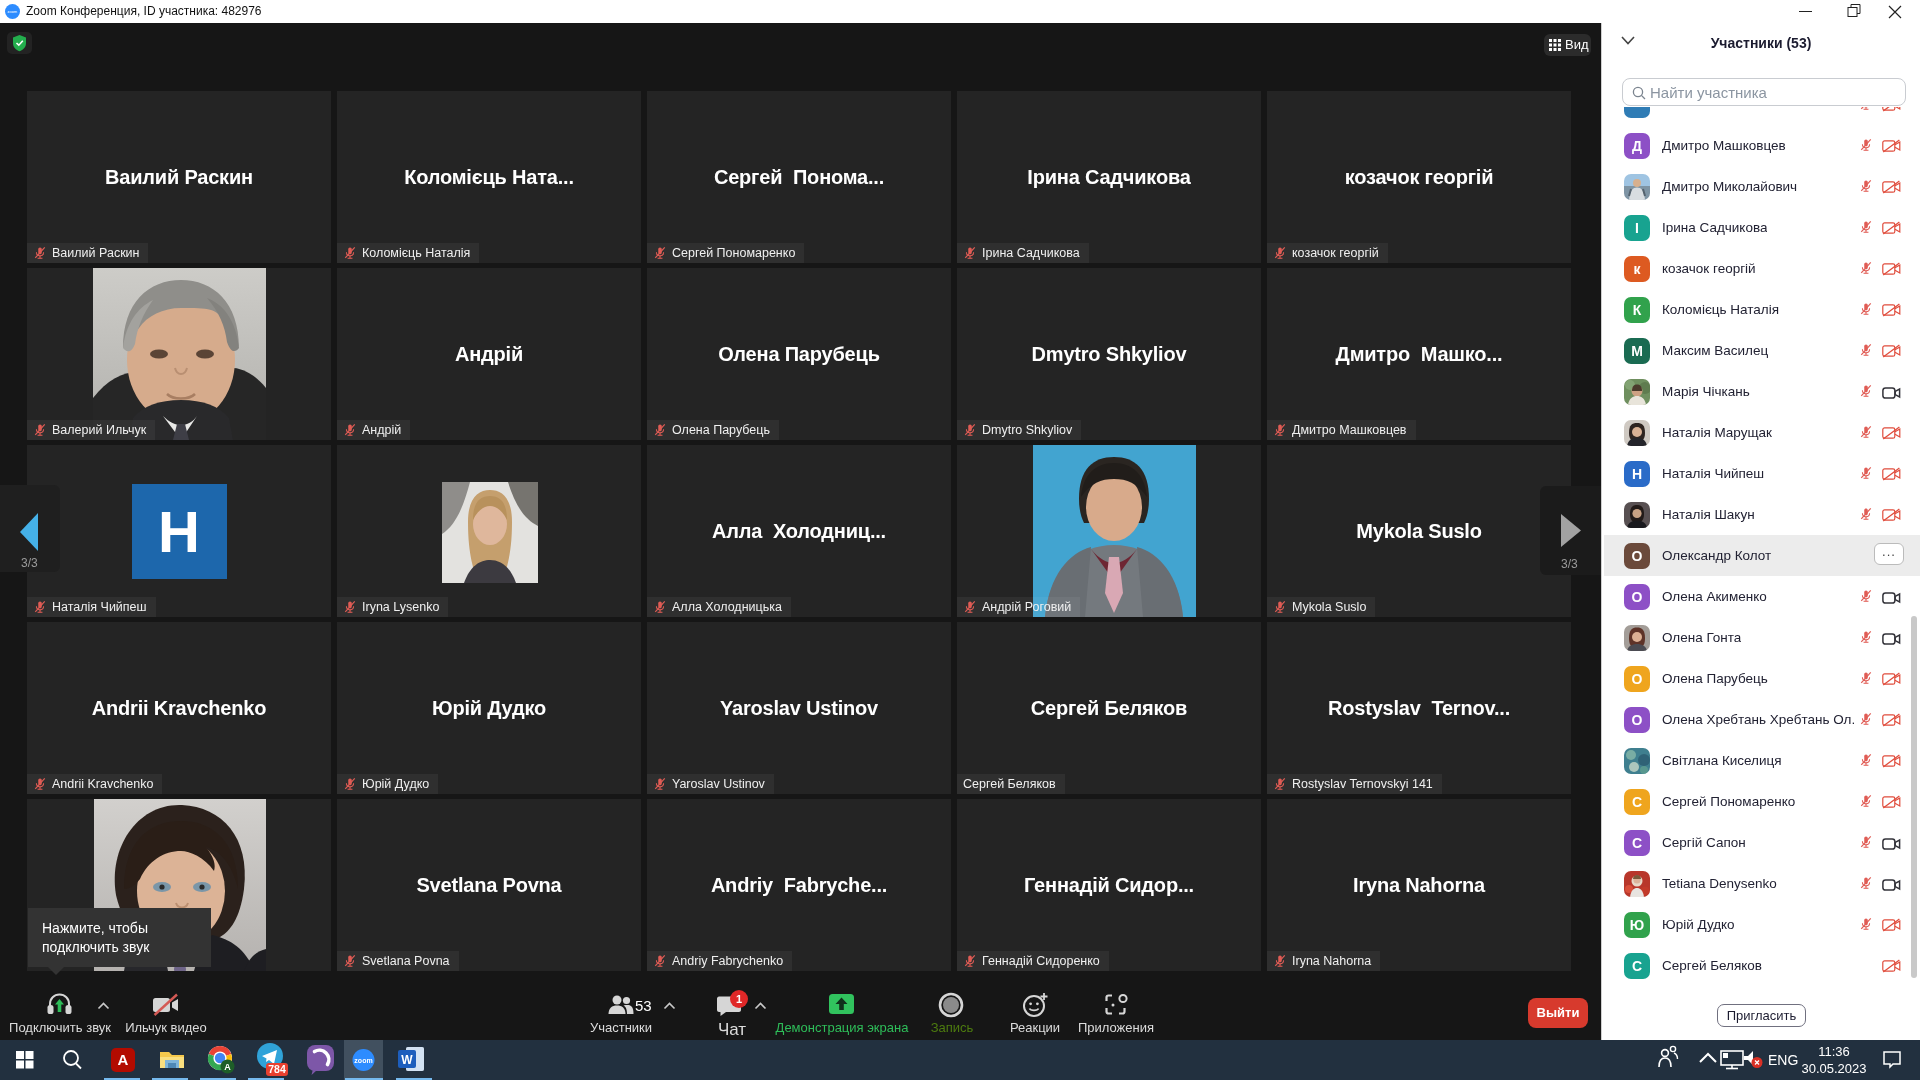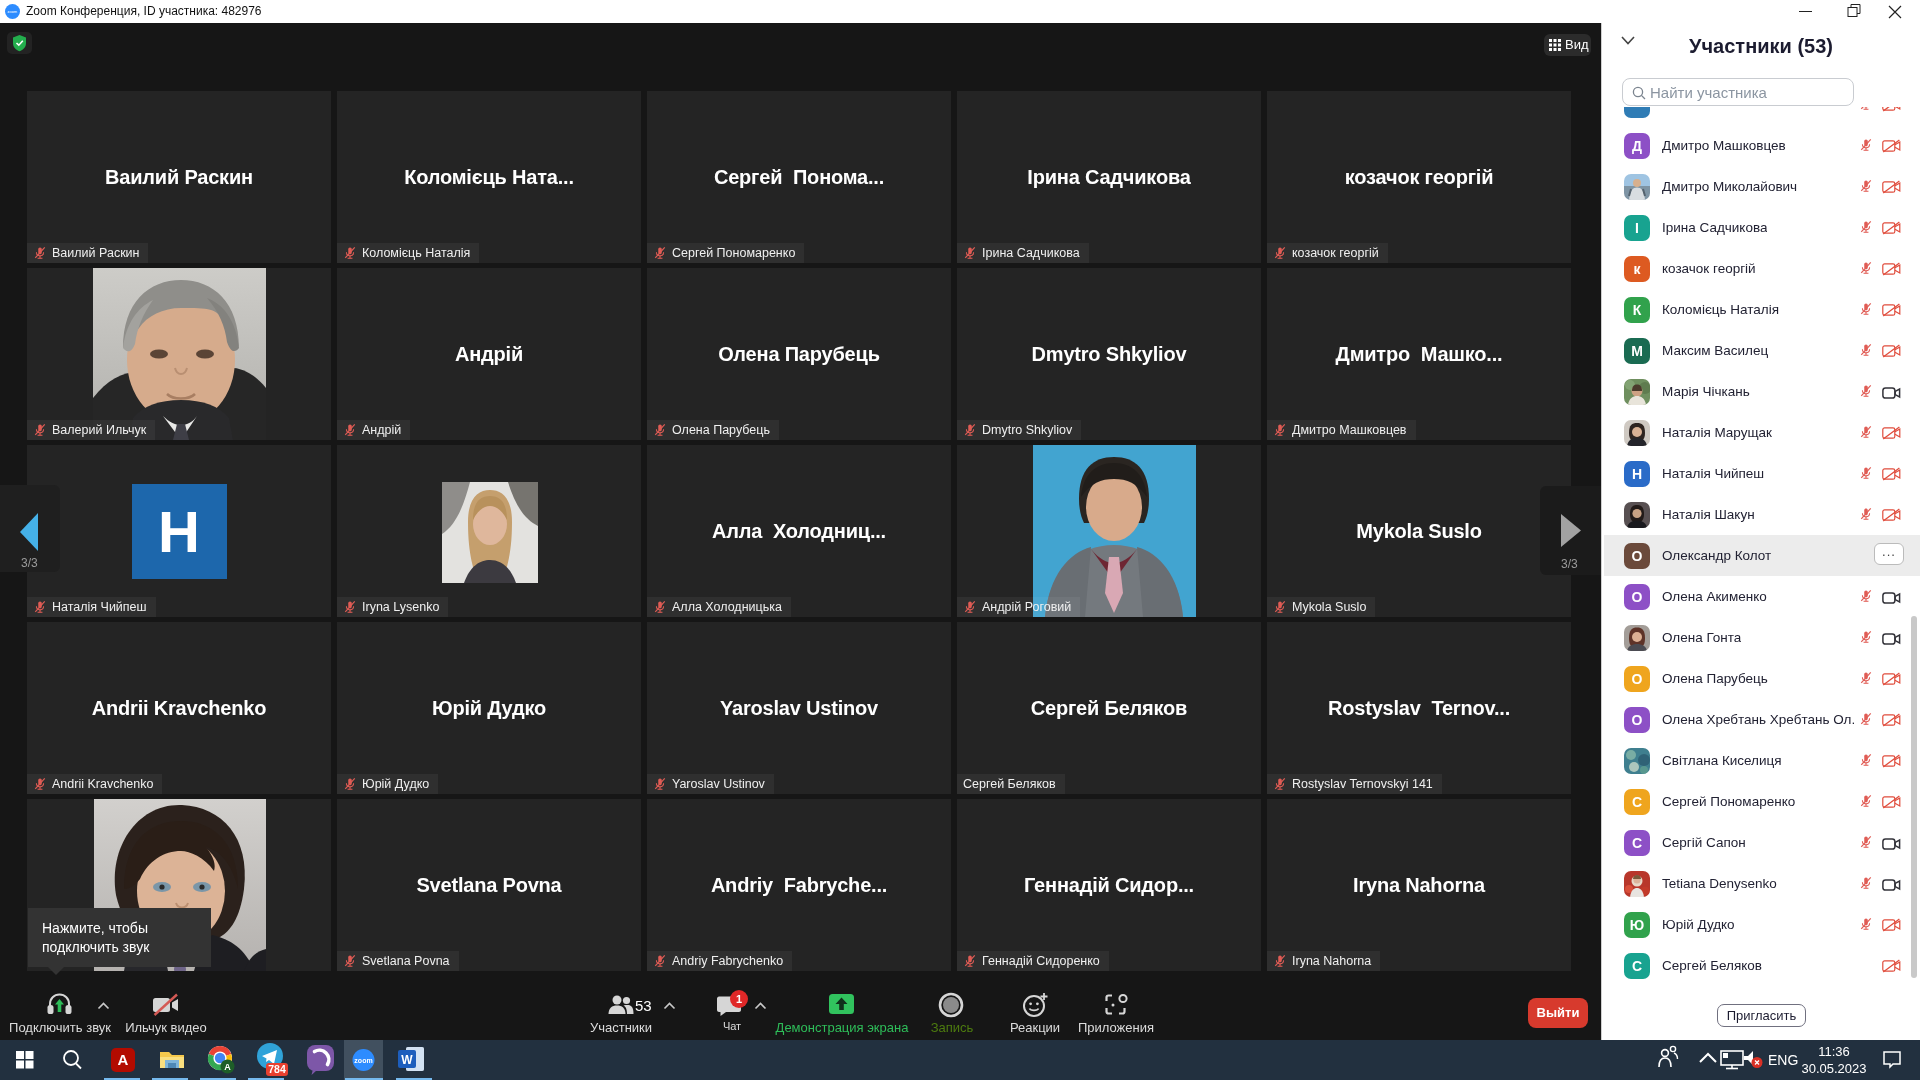--- a/index.html
+++ b/index.html
@@ -36,22 +36,22 @@
   
   #tooltip { position:absolute; left:28px; top:885px; width:183px; height:59px; background:#333333; color:#fff;
      font-size:14px; line-height:19px; padding:11px 0 0 14px; }
   #tooltip:after { content:""; position:absolute; left:20px; bottom:-8px; border:8px solid transparent;
      border-top-color:#333333; border-bottom:none; }
   .tblabel { position:absolute; white-space:nowrap; color:#dcdcdc; font-size:12.5px; }
   #exitbtn { position:absolute; left:1528px; top:975px; width:60px; height:30px; background:#d73a2d; border-radius:8px;
      color:#fff; font-weight:bold; font-size:13px; text-align:center; line-height:30px; }
   
   #sidebar { position:absolute; left:1601px; top:23px; width:319px; height:1017px; background:#ffffff; overflow:hidden; border-left:1px solid #cfcfcf; }
-  #phead { position:absolute; left:0; top:12px; width:100%; text-align:center; font-size:20px; font-weight:bold; color:#1c1c30; }
-  #searchbox { position:absolute; left:20px; top:55px; width:232px; height:28px; border:1px solid #c9ccd1; border-radius:8px; }
+  #phead { position:absolute; left:0; top:12px; width:100%; text-align:center; font-size:14px; font-weight:bold; color:#1c1c30; }
+  #searchbox { position:absolute; left:20px; top:55px; width:284px; height:28px; border:1px solid #c9ccd1; border-radius:8px; }
   #searchbox span { position:absolute; left:27px; top:5px; font-size:15px; color:#8b95a1; }
   #plist { position:absolute; left:0; top:84px; width:319px; height:883px; overflow:hidden; }
   .prow { position:absolute; left:2px; width:317px; height:41px; }
   .prow.sel { background:#ececec; }
   .pav { position:absolute; left:20px; top:7.5px; width:26px; height:26px; border-radius:7px; color:#fff;
      font-weight:bold; font-size:14px; text-align:center; line-height:26px; overflow:hidden; }
   .pname { position:absolute; left:58px; top:13px; font-size:13.5px; color:#222233; white-space:nowrap; max-width:193px; overflow:hidden; }
   .pmic { position:absolute; left:255px; top:13px; }
   .pcam { position:absolute; left:278px; top:14px; }
   #inviteBtn { position:absolute; left:115px; top:981px; width:89px; height:23px; border:1px solid #70707f; border-radius:7px;
@@ -566,21 +566,21 @@
       <path d="M1.5 6.5 L6.5 1.5 L11.5 6.5" stroke="#c9c9c9" stroke-width="1.6" fill="none"></path>
     </svg>
 <div class="tblabel" style="left:621px;top:997px;transform:translateX(-50%);color:#dcdcdc;font-size:13px">Участники</div>
 <svg style="position:absolute;left:716px;top:972px" width="26" height="22" viewBox="0 0 26 22">
 <path d="M3 1.5 H23 C24 1.5 25 2.5 25 3.5 V15 C25 16 24 17 23 17 H10 L4.5 21 V17 H3 C2 17 1 16 1 15 V3.5 C1 2.5 2 1.5 3 1.5 Z" fill="#d6d6d6"></path>
 </svg>
 <div style="position:absolute;left:730px;top:967px;width:18px;height:18px;border-radius:50%;background:#e02828;color:#fff;font-size:11px;font-weight:bold;text-align:center;line-height:18px;">1</div>
 <svg style="position:absolute;left:754px;top:979px" width="13" height="8" viewBox="0 0 13 8">
       <path d="M1.5 6.5 L6.5 1.5 L11.5 6.5" stroke="#c9c9c9" stroke-width="1.6" fill="none"></path>
     </svg>
-<div class="tblabel" style="left:732px;top:997px;transform:translateX(-50%);color:#dcdcdc;font-size:11px">Чат</div>
+<div class="tblabel" style="left:732px;top:997px;transform:translateX(-50%);color:#dcdcdc;font-size:17px">Чат</div>
 <svg style="position:absolute;left:829px;top:971px" width="26" height="21" viewBox="0 0 26 21">
 <rect x="0" y="0" width="25" height="20" rx="3.5" fill="#31c35e"></rect>
 <path d="M12.5 3.5 L18.5 10 H14.8 V16 H10.2 V10 H6.5 Z" fill="#10321c"></path>
 </svg>
 <div class="tblabel" style="left:842px;top:997px;transform:translateX(-50%);color:#2ebd59;font-size:13px">Демонстрация экрана</div>
 <svg style="position:absolute;left:938px;top:969px" width="26" height="26" viewBox="0 0 26 26">
 <circle cx="13" cy="13" r="11" fill="none" stroke="#d6d6d6" stroke-width="2.6"></circle>
 <circle cx="13" cy="13" r="8" fill="#8a8a8a"></circle>
 </svg>
 <div class="tblabel" style="left:952px;top:997px;transform:translateX(-50%);color:#4d7c0f;font-size:13px">Запись</div>

